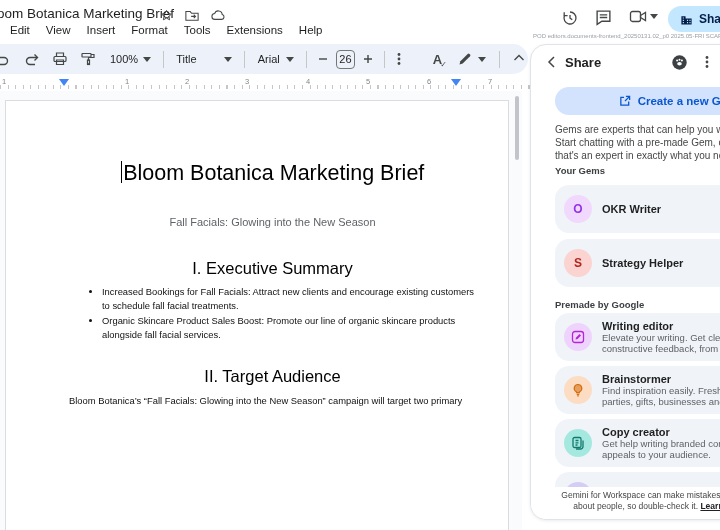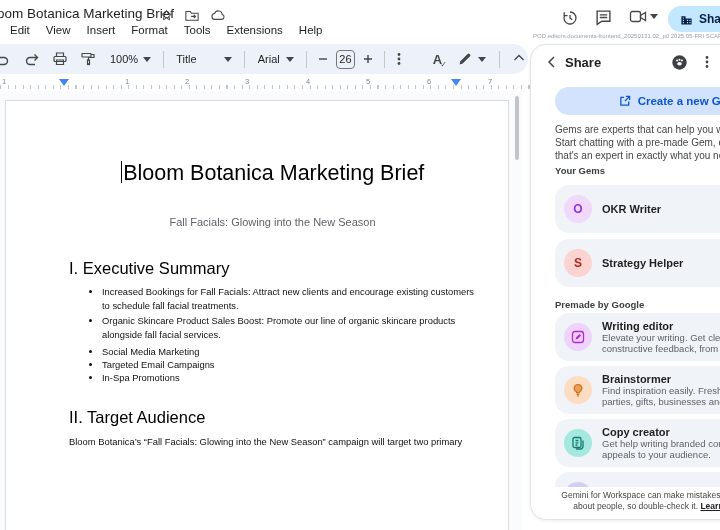--- a/index.html
+++ b/index.html
@@ -46,21 +46,21 @@
   
   #canvas { position:absolute; left:0; top:91px; width:522px; height:439px; background:#f9fbfd; overflow:hidden; }
   #page { position:absolute; left:5px; top:9px; width:504px; height:435px; background:#fff;
     border:1px solid #dadce0; padding:60px 32px 0 63px; }
   #doc-scrollbar { position:absolute; left:515px; top:96px; width:4px; height:64px; border-radius:2px; background:#c1c5ca; }
 
   .d-title { text-align:center; font-size:21.5px; color:#000; line-height:25px; }
   .d-title::before { content:""; display:inline-block; width:1.5px; height:22px; background:#000;
     vertical-align:-3px; margin-right:1px; }
   .d-subtitle { margin-top:30px; text-align:center; font-size:11px; color:#5f6368; line-height:13px; }
-  .d-h { margin-top:30px; font-size:16.5px; font-weight:400; color:#000; line-height:19px; }
+  .d-h { margin-top:30px; font-size:16.5px; font-weight:400; color:#000; line-height:19px;text-align:center; }
   .d-h2 { margin-top:24px; }
   .d-p { margin-top:10px; font-size:9.4px; line-height:14.4px; color:#111; }
   .d-ul { margin-top:7px; padding-left:33px; }
   .d-ul li { font-size:9.4px; line-height:14.4px; color:#111; }
   .d-ul.tight { margin-top:2px; }
   .d-ul.tight li { line-height:13.2px; }
   .d-p.last { margin-top:8px; }
 
   
   #panel { position:absolute; left:530px; top:44px; width:260px; height:476px; background:#fff;
@@ -259,25 +259,20 @@
 
 <div id="canvas">
   <div id="page">
     <div class="d-title">Bloom Botanica Marketing Brief</div>
     <div class="d-subtitle">Fall Facials: Glowing into the New Season</div>
     <div class="d-h">I. Executive Summary</div>
     <ul class="d-ul">
       <li>Increased Bookings for Fall Facials: Attract new clients and encourage existing customers to schedule fall facial treatments.</li>
       <li>Organic Skincare Product Sales Boost:  Promote our line of organic skincare products alongside fall facial services.</li>
     </ul>
-    <ul class="d-ul tight">
-      <li>Social Media Marketing</li>
-      <li>Targeted Email Campaigns</li>
-      <li>In-Spa Promotions</li>
-    </ul>
     <div class="d-h d-h2">II. Target Audience</div>
     <div class="d-p last">Bloom Botanica’s “Fall Facials: Glowing into the New Season” campaign will target two primary</div>
   </div>
 </div>
 <div id="doc-scrollbar"></div>
 
 <div id="panel">
   <div class="p-header">
     <span class="p-back">
       <svg width="14" height="14" viewBox="0 0 14 14" fill="none" stroke="currentColor" stroke-width="1.5">

